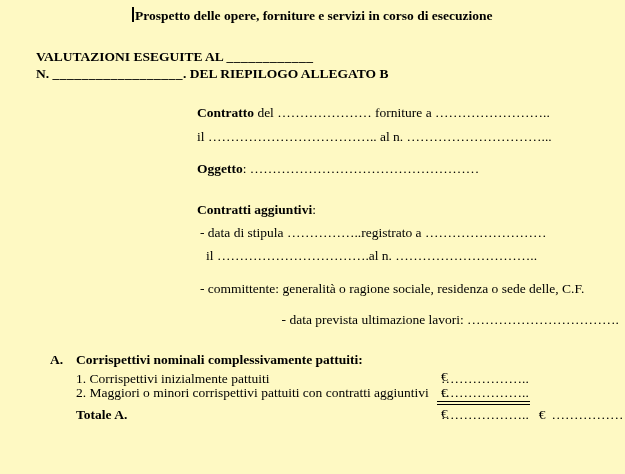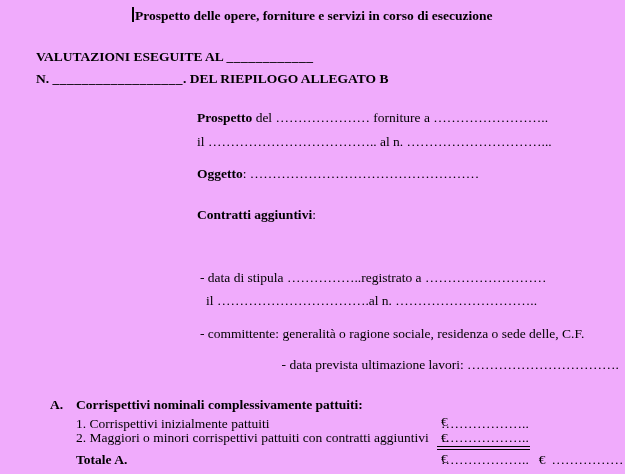--- a/index.html
+++ b/index.html
@@ -1,20 +1,20 @@
 <!DOCTYPE html>
 <html><head>
 <meta charset="utf-8">
 <style>
   html, body { margin: 0; padding: 0; background: #ffffff; }
   .page {
     position: relative;
     width: 625px;
     height: 474px;
-    background: #f0abfc;
+    background: #fef9c3;
     color: #000000;
     font-family: "Liberation Serif", serif;
     font-size: 13.5px;
     overflow: hidden;
   }
   .title {
     padding-top: 7px;
     text-align: center;
     font-weight: bold;
     line-height: 17px;
@@ -24,24 +24,24 @@
     display: inline-block;
     width: 1.5px;
     height: 15px;
     background: #000;
     vertical-align: -2px;
     margin-right: 1px;
   }
   .content { padding-left: 36px; padding-right: 6px; }
   .caps-line { font-weight: bold; line-height: 17px; white-space: nowrap; }
   .valut { margin-top: 24px; }
-  .nline { margin-top: 5px; }
+  .nline { }
   .blank { letter-spacing: 0.5px; }
   .indent { margin-left: 161px; }
-  .indent2 { margin-left: 164px; margin-top: 40px; }
+  .indent2 { margin-left: 164px; }
   .indent3 { margin-left: 170px; }
   .ln24 { line-height: 24px; }
   .ln23 { line-height: 23px; }
   .ln17 { line-height: 17px; }
   .contratto-p { margin-top: 19px; }
   .oggetto-p  { margin-top: 11px; }
   .aggiuntivi-p { margin-top: 21px; }
   .committente-p { margin-top: 13px; }
   .ultimazione-p { margin-top: 14px; text-align: right; }
   .bold { font-weight: bold; }
@@ -85,21 +85,21 @@
 
     <div class="caps-line valut nowrap">
       <span>VALUTAZIONI ESEGUITE AL </span><span class="blank">____________</span>
     </div>
 
     <div class="caps-line nline nowrap">
       <span>N. </span><span class="blank">__________________</span><span>. DEL RIEPILOGO ALLEGATO B</span>
     </div>
 
     <div class="indent ln24 contratto-p nowrap">
-      <div><span class="bold">Prospetto</span><span> del ………………… forniture a ……………………..</span></div>
+      <div><span class="bold">Contratto</span><span> del ………………… forniture a ……………………..</span></div>
       <div>il ……………………………….. al n. …………………………...</div>
     </div>
 
     <div class="indent ln17 oggetto-p nowrap">
       <span class="bold">Oggetto</span><span>: ……………………………………………</span>
     </div>
 
     <div class="aggiuntivi-p">
       <div class="indent ln23 nowrap">
         <span class="bold">Contratti aggiuntivi</span><span>:</span>

